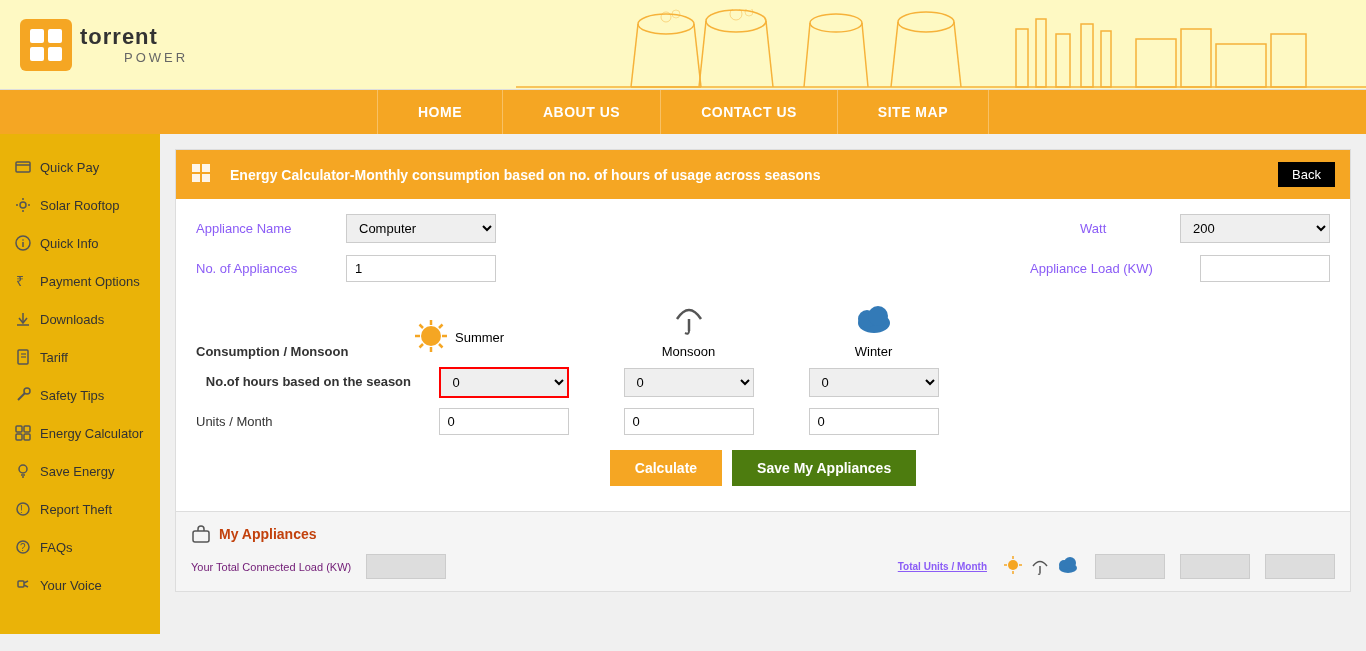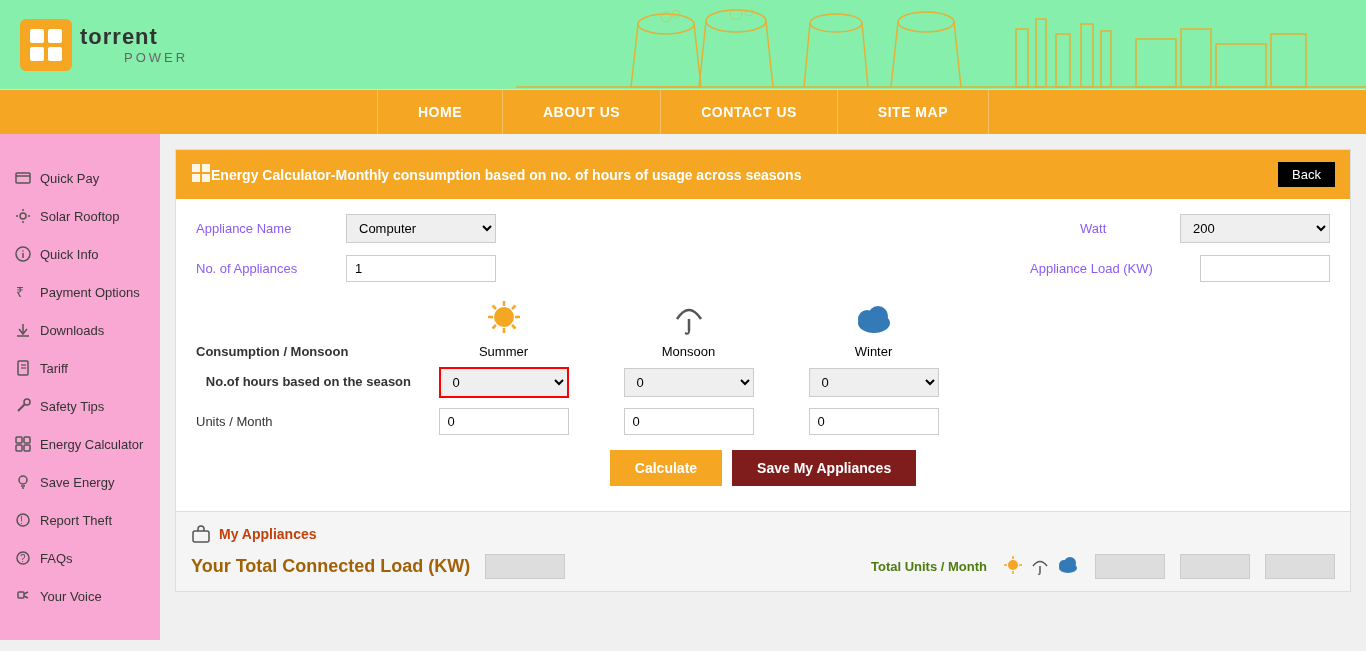--- a/index.html
+++ b/index.html
@@ -1,69 +1,69 @@
 <!DOCTYPE html>
 <html><head>
   <meta charset="utf-8">
   <style>
     * { margin: 0; padding: 0; box-sizing: border-box; }
     body { font-family: Arial, sans-serif; font-size: 13px; background: #f0f0f0; width: 1366px; overflow-x: hidden; }
 
     
-    .header { background: #86efac; display: flex; align-items: center; height: 90px; padding: 0 20px; position: relative; overflow: hidden; border-bottom: 1px solid #ddd; }
+    .header { background: #fef9c3; display: flex; align-items: center; height: 90px; padding: 0 20px; position: relative; overflow: hidden; border-bottom: 1px solid #ddd; }
     .logo-area { display: flex; align-items: center; gap: 8px; z-index: 2; }
     .logo-icon { width: 52px; height: 52px; background: #f5a623; border-radius: 6px; display: flex; align-items: center; justify-content: center; }
     .logo-icon svg { width: 36px; height: 36px; }
     .logo-text { display: flex; flex-direction: column; }
     .logo-torrent { font-size: 22px; font-weight: bold; color: #333; letter-spacing: 1px; }
     .logo-power { font-size: 13px; color: #666; letter-spacing: 3px; margin-left: 44px; }
     .header-illustration { position: absolute; right: 0; top: 0; bottom: 0; width: 850px; display: flex; align-items: flex-end; opacity: 0.85; }
     .header-illustration svg { width: 100%; height: 80px; }
 
     
     .nav { background: #f5a623; height: 44px; display: flex; align-items: center; justify-content: center; gap: 0; }
     .nav-item { color: #fff; font-weight: bold; font-size: 14px; padding: 0 40px; height: 44px; display: flex; align-items: center; cursor: pointer; letter-spacing: 0.5px; border-right: 1px solid rgba(255,255,255,0.3); }
     .nav-item:first-child { border-left: 1px solid rgba(255,255,255,0.3); }
 
     
     .main { display: flex; min-height: 500px; }
 
     
-    .sidebar { width: 160px; background: #f9a8d4; padding: 25px 0; flex-shrink: 0; }
+    .sidebar { width: 160px; background: #eab308; padding: 14px 0; flex-shrink: 0; }
     .sidebar-item { display: flex; align-items: center; gap: 8px; padding: 10px 14px; cursor: pointer; color: #333; font-size: 13px; }
     .sidebar-icon { width: 18px; height: 18px; flex-shrink: 0; display: flex; align-items: center; justify-content: center; color: #555; }
 
     
     .content { flex: 1; padding: 15px; background: #f0f0f0; }
 
     
     .calc-box { background: #fff; border: 1px solid #ddd; }
     .calc-header { background: #f5a623; color: #fff; padding: 12px 15px; display: flex; align-items: center; justify-content: space-between; }
-    .calc-header-title { display: flex; align-items: center; gap: 0; font-size: 14px; font-weight: bold; }
+    .calc-header-title { display: flex; align-items: center; gap: 19px; font-size: 14px; font-weight: bold; }
     .back-btn { background: #000000; color: #fff; border: none; padding: 5px 14px; cursor: pointer; font-size: 13px; }
 
     .calc-body { padding: 15px 20px; }
 
     
     .form-row { display: flex; align-items: center; gap: 20px; margin-bottom: 12px; }
     .form-label { width: 130px; color: #8b5cf6; font-size: 13px; flex-shrink: 0; }
     .form-select { padding: 5px 8px; border: 1px solid #ccc; font-size: 13px; min-width: 150px; }
     .form-input { padding: 5px 8px; border: 1px solid #ccc; font-size: 13px; width: 150px; }
 
     
     .season-section { margin: 15px 0; }
 
     .hours-select-highlighted { border: 2px solid red; padding: 5px 8px; font-size: 13px; width: 130px; }
     .hours-select { padding: 5px 8px; border: 1px solid #ccc; font-size: 13px; width: 130px; }
     .units-input { padding: 5px 8px; border: 1px solid #ccc; font-size: 13px; width: 130px; }
 
     
     .btn-row { display: flex; gap: 10px; justify-content: center; margin: 15px 0 5px; }
     .btn-calculate { background: #f5a623; color: #fff; border: none; padding: 10px 25px; font-size: 14px; font-weight: bold; cursor: pointer; }
-    .btn-save { background: #7f1d1d; color: #fff; border: none; padding: 10px 25px; font-size: 14px; font-weight: bold; cursor: pointer; }
+    .btn-save { background: #4d7c0f; color: #fff; border: none; padding: 10px 25px; font-size: 14px; font-weight: bold; cursor: pointer; }
 
     
     .appliances-section { background: #f5f5f5; border-top: 1px solid #ddd; padding: 12px 15px; margin-top: 5px; }
     .appliances-header { display: flex; align-items: center; gap: 8px; font-size: 14px; font-weight: bold; color: #c2410c; margin-bottom: 10px; }
     .total-input { background: #ddd; border: 1px solid #ccc; padding: 4px 8px; width: 80px; font-size: 13px; }
     .total-season-input { background: #ddd; border: 1px solid #ccc; padding: 4px 8px; width: 70px; font-size: 13px; }
   </style>
 </head>
 <body>
 
@@ -310,21 +310,21 @@
           <div style="flex:1"></div>
           <label class="form-label" style="width:150px;">Appliance Load (KW)</label>
           <input type="text" class="form-input" value="" style="width: 130px;">
         </div>
 
         <div class="season-section">
 
           <div style="display:flex; align-items:flex-end; margin-bottom:8px;">
             <div style="width:215px; font-weight:bold; font-size:13px; color:#333;">Consumption / Monsoon</div>
 
-            <div style="width:185px; display:flex; flex-direction:column; align-items:center; gap:4px;">
+            <div style="width:185px; display:flex; align-items:center; gap:4px;">
               <div>
                 <svg width="40" height="40" viewBox="0 0 40 40" fill="none">
                   <circle cx="20" cy="20" r="10" fill="#f5a623"></circle>
                   <line x1="20" y1="4" x2="20" y2="9" stroke="#f5a623" stroke-width="2.5"></line>
                   <line x1="20" y1="31" x2="20" y2="36" stroke="#f5a623" stroke-width="2.5"></line>
                   <line x1="4" y1="20" x2="9" y2="20" stroke="#f5a623" stroke-width="2.5"></line>
                   <line x1="31" y1="20" x2="36" y2="20" stroke="#f5a623" stroke-width="2.5"></line>
                   <line x1="8.5" y1="8.5" x2="12" y2="12" stroke="#f5a623" stroke-width="2.5"></line>
                   <line x1="28" y1="28" x2="31.5" y2="31.5" stroke="#f5a623" stroke-width="2.5"></line>
                   <line x1="31.5" y1="8.5" x2="28" y2="12" stroke="#f5a623" stroke-width="2.5"></line>
@@ -419,26 +419,26 @@
       <div class="appliances-section">
         <div class="appliances-header">
           <svg width="20" height="20" viewBox="0 0 20 20" fill="none">
             <rect x="2" y="7" width="16" height="11" rx="2" stroke="#555" stroke-width="1.5" fill="none"></rect>
             <path d="M7 7V5a3 3 0 0 1 6 0v2" stroke="#555" stroke-width="1.5" fill="none"></path>
           </svg>
           <span>My Appliances</span>
         </div>
 
         <div style="display:flex; align-items:center; gap:15px; flex-wrap:wrap;">
-          <span style="font-size:18px; font-weight:bold; color:#a16207;">Your Total Connected Load (KW)</span>
+          <span style="font-size:11px; font-weight:normal; color:#701a75;">Your Total Connected Load (KW)</span>
           <input type="text" class="total-input" value="" style="background: rgb(221, 221, 221);">
 
           <div style="flex:1;"></div>
 
-          <span style="font-size:13px; font-weight:bold; color:#4d7c0f;">Total Units / Month</span>
+          <span style="font-size:10px; font-weight:bold; color:#8b5cf6;text-decoration:underline;">Total Units / Month</span>
 
           <div style="display:flex; align-items:center; gap:5px;">
             <div>
               <svg width="22" height="22" viewBox="0 0 22 22" fill="none">
                 <circle cx="11" cy="11" r="5" fill="#f5a623"></circle>
                 <line x1="11" y1="2" x2="11" y2="5" stroke="#f5a623" stroke-width="1.5"></line>
                 <line x1="11" y1="17" x2="11" y2="20" stroke="#f5a623" stroke-width="1.5"></line>
                 <line x1="2" y1="11" x2="5" y2="11" stroke="#f5a623" stroke-width="1.5"></line>
                 <line x1="17" y1="11" x2="20" y2="11" stroke="#f5a623" stroke-width="1.5"></line>
               </svg>

